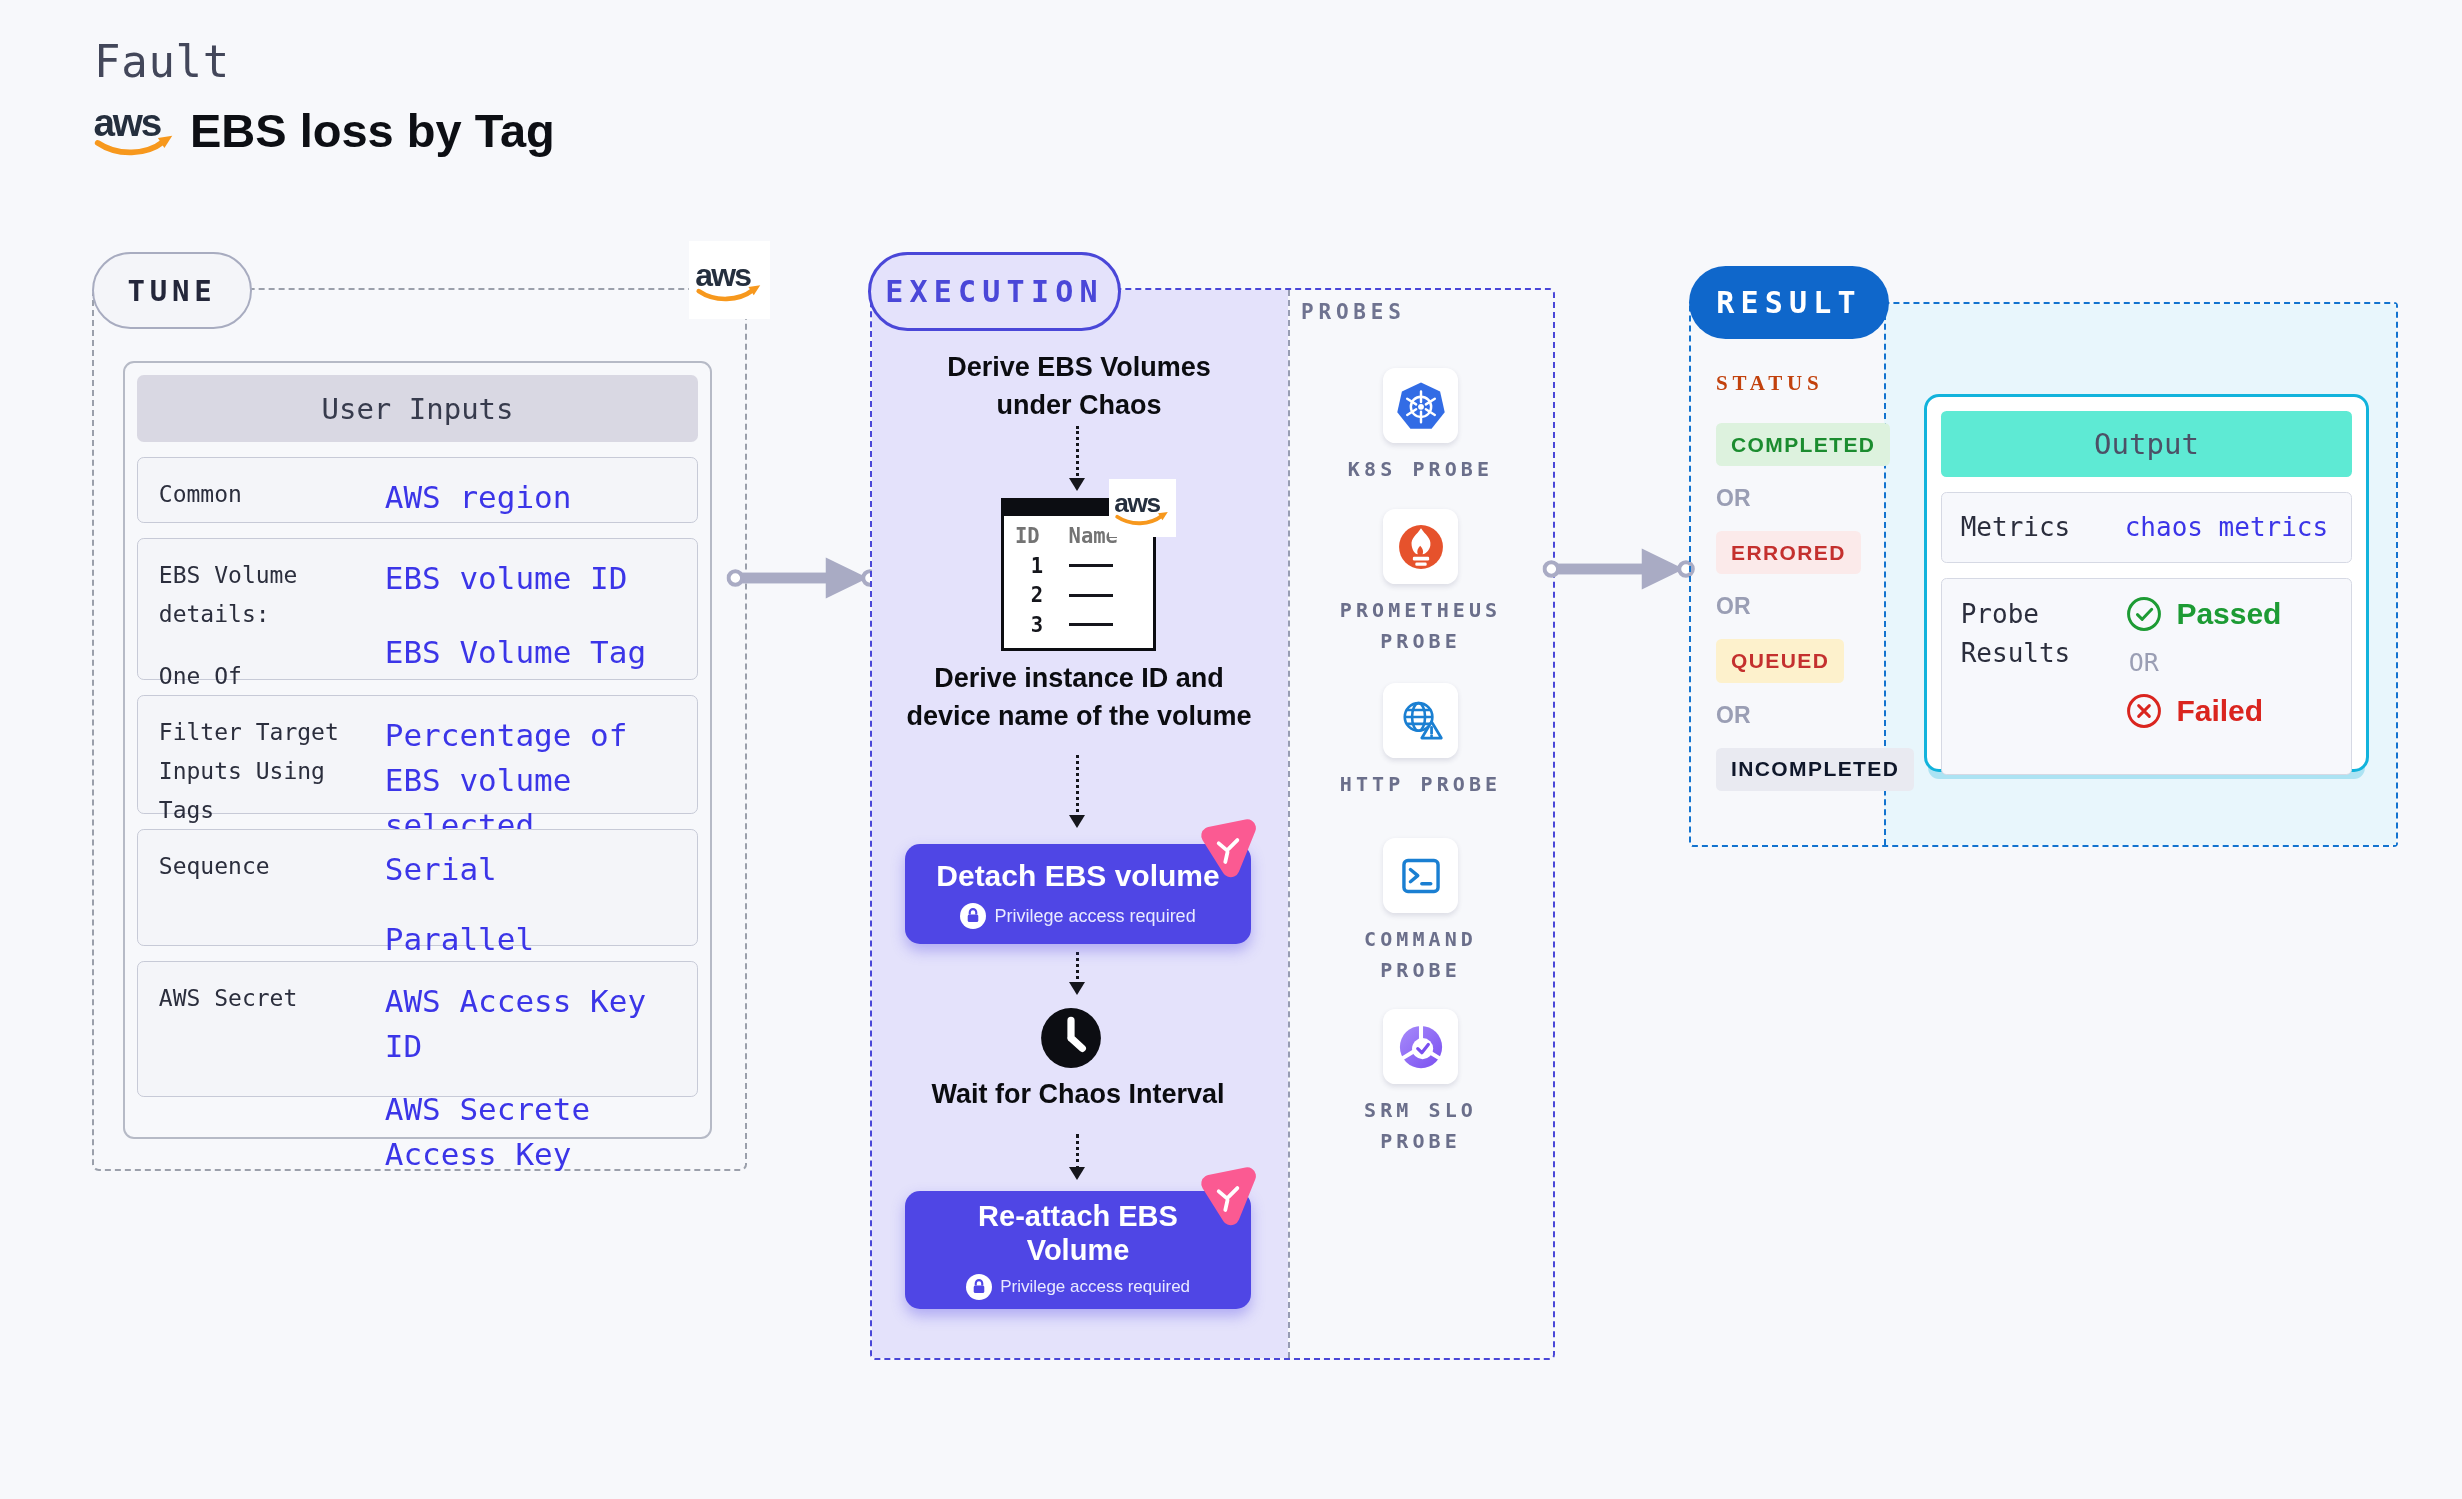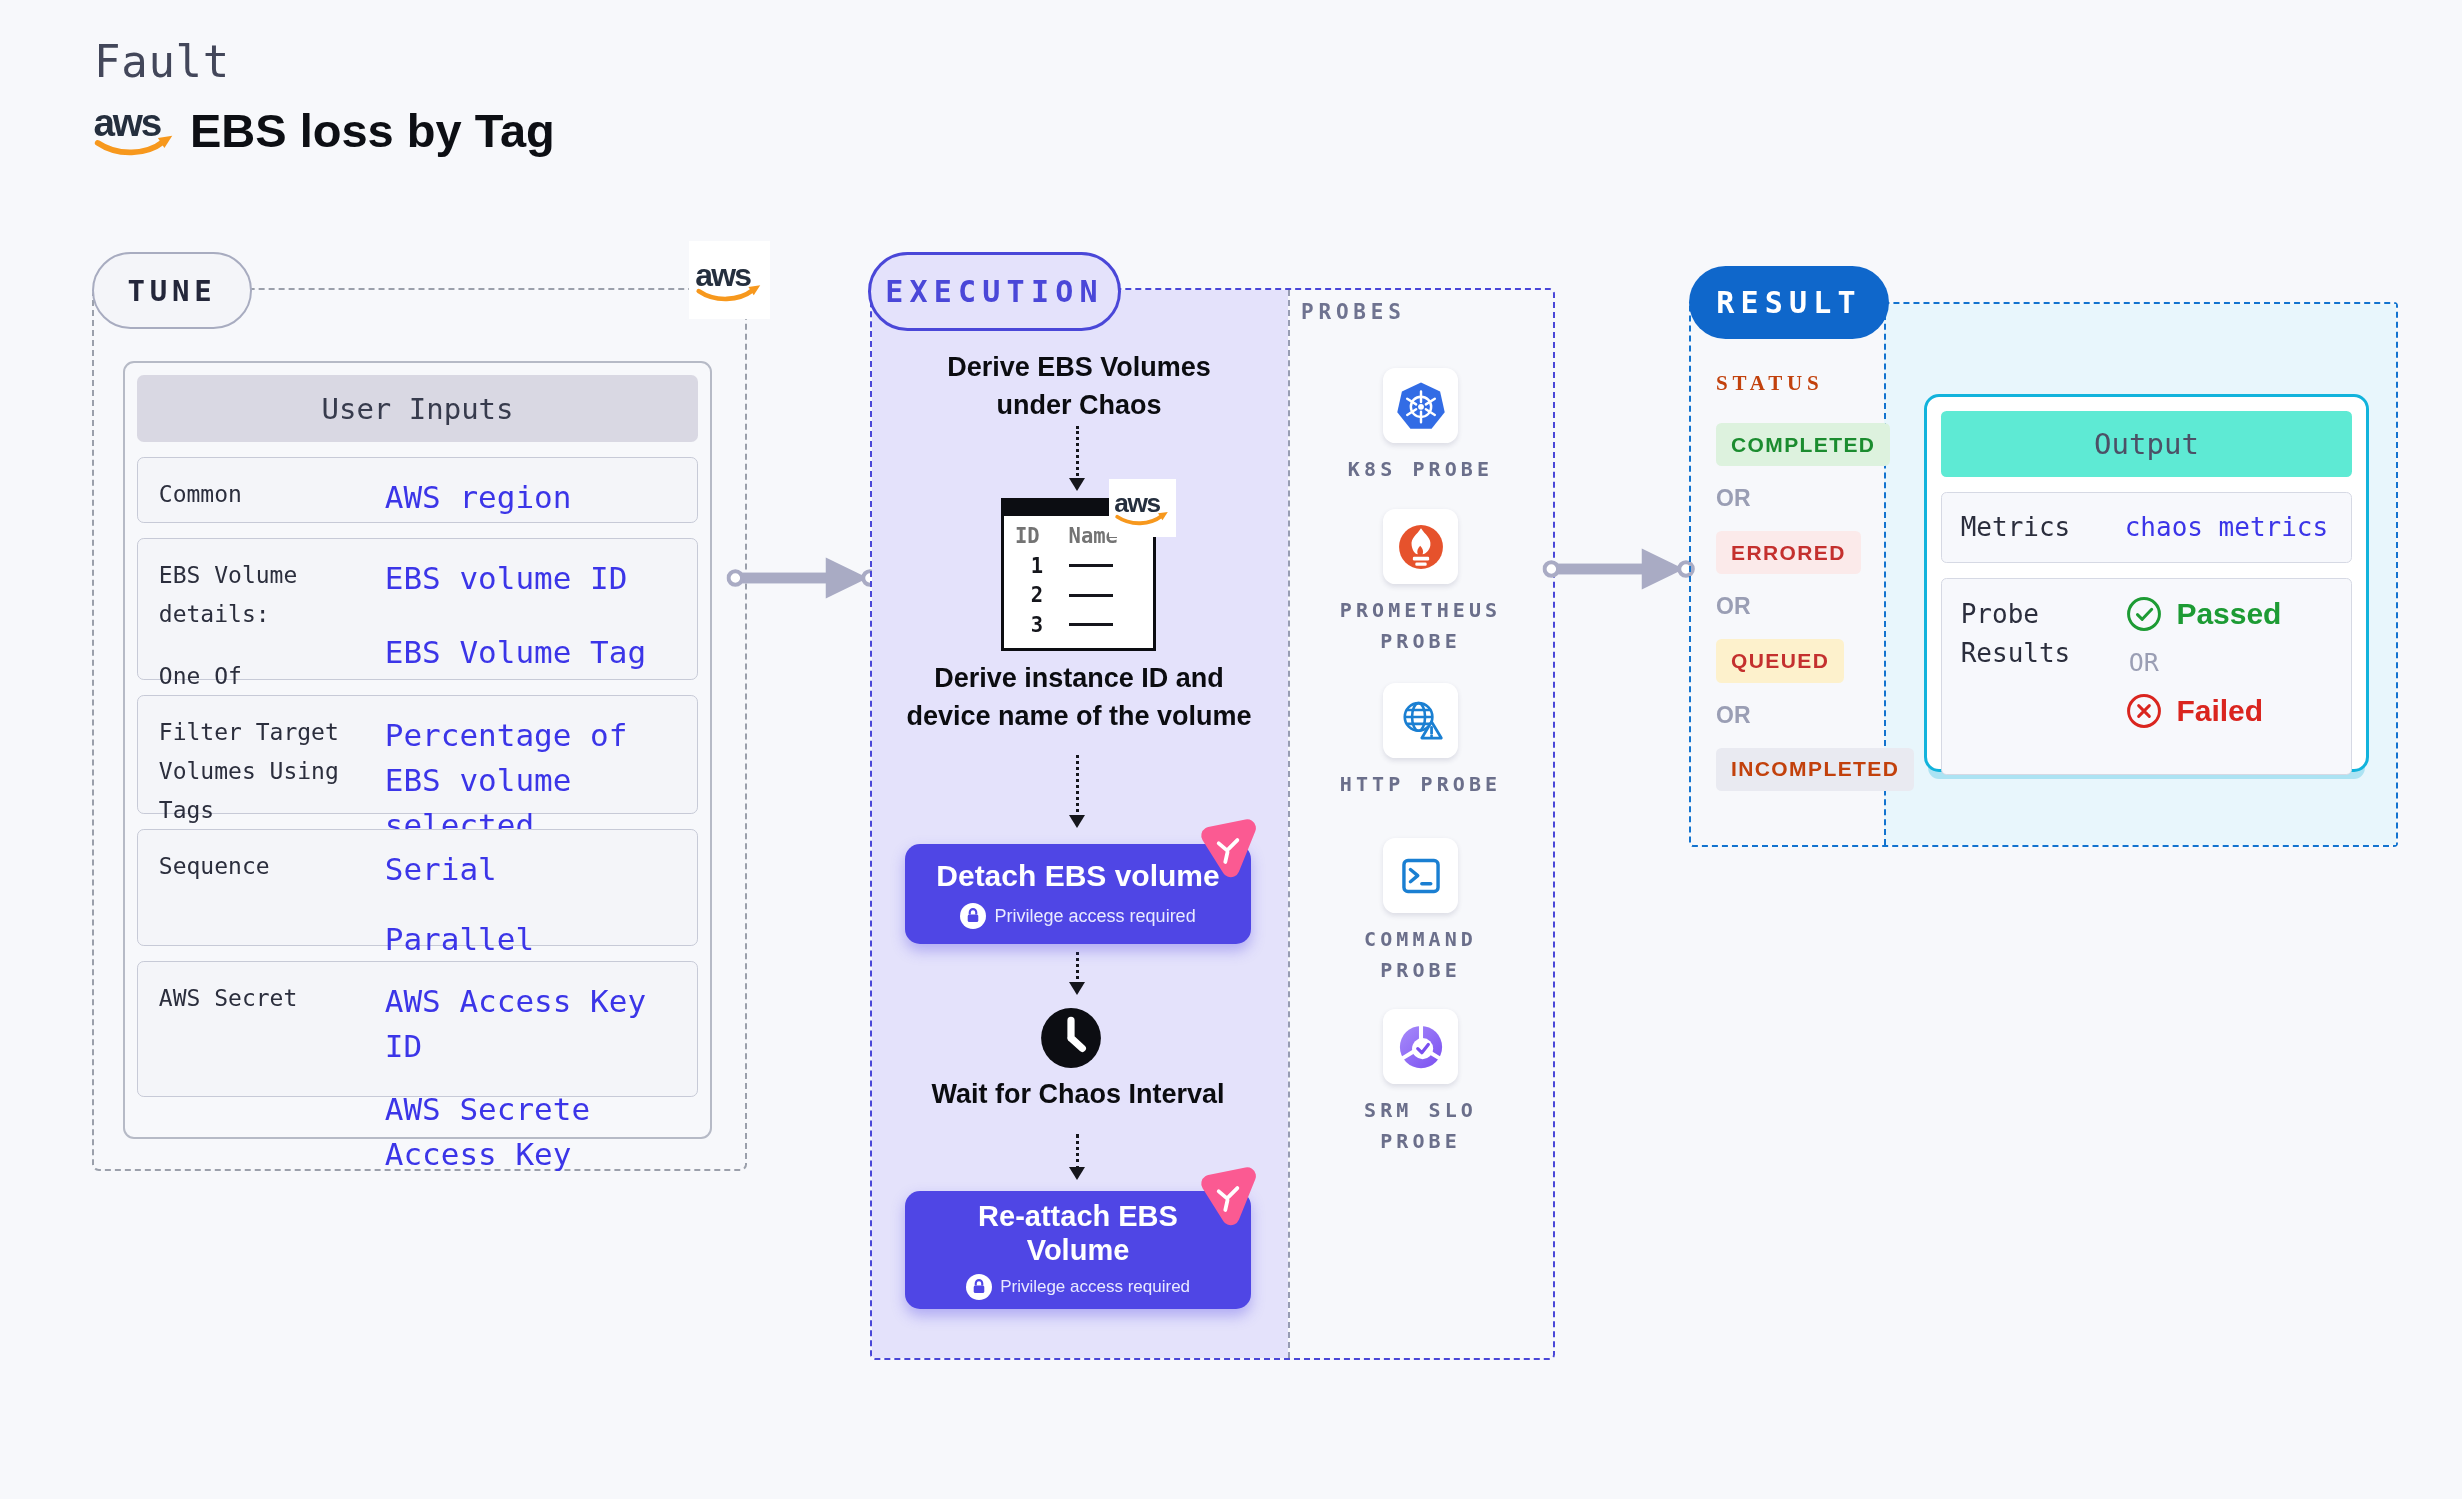--- a/index.html
+++ b/index.html
@@ -90,21 +90,21 @@
                border-left:2.1px dashed #1273cf;}
   .result-pill{left:1689px;top:266px;width:200px;height:73px;background:#0f67cb;color:#fff;
                font-size:30px;letter-spacing:6.2px;}
   .status-col{left:1716px;top:371px;width:192px;display:flex;flex-direction:column;align-items:flex-start;}
   .status-title{font-size:21px;font-weight:bold;letter-spacing:4.8px;color:#c2410c;margin-bottom:27px;font-family:Liberation Serif, serif;}
   .badge{font-family:"Liberation Sans",sans-serif;font-weight:bold;font-size:21px;letter-spacing:1.4px;
          padding:9.6px 15px;border-radius:5.5px;}
   .b-completed{color:#1b8c2f;background:#ddf2de;}
   .b-errored{color:#c4302e;background:#fbeaea;}
   .b-queued{color:#c4302e;background:#fdf1cc;}
-  .b-incompleted{color:#c2410c;background:#e9eaf1;}
+  .b-incompleted{color:#0f172a;background:#e9eaf1;}
   .or{font-family:"Liberation Sans",sans-serif;font-weight:bold;font-size:23px;color:#9a9eb4;margin:19px 0;}
 
   .output-box{left:1924px;top:394px;width:445px;height:378px;background:#fff;border:3.4px solid #12b3dc;
               border-radius:15px;box-sizing:border-box;padding:13.7px;
               box-shadow:0 11px 0 -4.1px rgba(18,179,220,.28);}
   .out-head{height:66px;background:#5eead4;border-radius:5.5px;display:flex;align-items:center;
             justify-content:center;font-size:29px;color:#4c5066;font-weight:500;}
   .out-row{margin-top:15px;border:1.4px solid #d6d9e4;border-radius:5.5px;background:#f7f8fc;
            box-sizing:border-box;display:flex;padding:16.4px 19px;}
   .out-label{width:164px;flex:none;font-size:26px;line-height:1.5;color:#2b2e3d;}
@@ -180,21 +180,21 @@
         <span style="margin-top:23px">One Of</span>
       </div>
       <div class="ui-vals" style="gap:29px">
         <span>EBS volume ID</span>
         <span>EBS Volume Tag</span>
       </div>
     </div>
 
     <div class="ui-row" style="height:119px">
       <div class="ui-label">
-          <span>Filter Target Volumes Using Tags</span>
+          <span>Filter Target Inputs Using Tags</span>
         </div>
       <div class="ui-vals">
           <span>Percentage of EBS volume selected</span>
         </div>
     </div>
 
     <div class="ui-row" style="height:117px">
       <div class="ui-label">
           <span>Sequence</span>
         </div>

